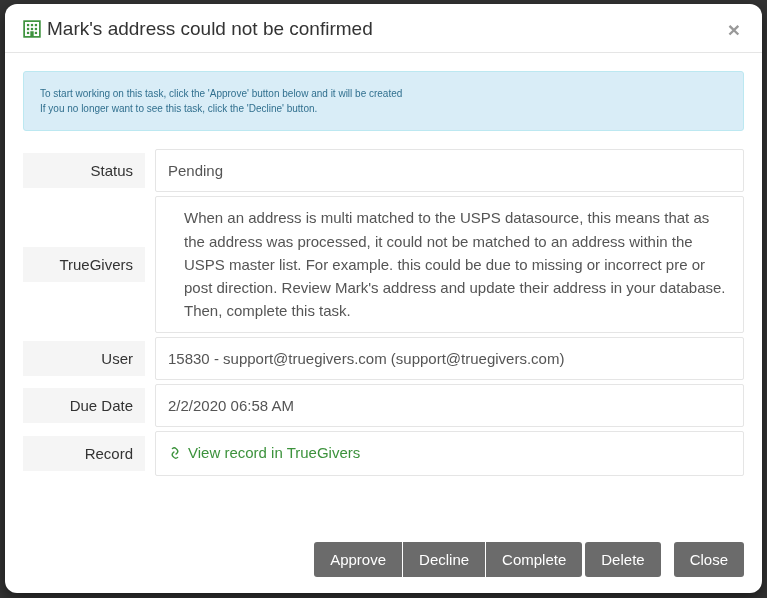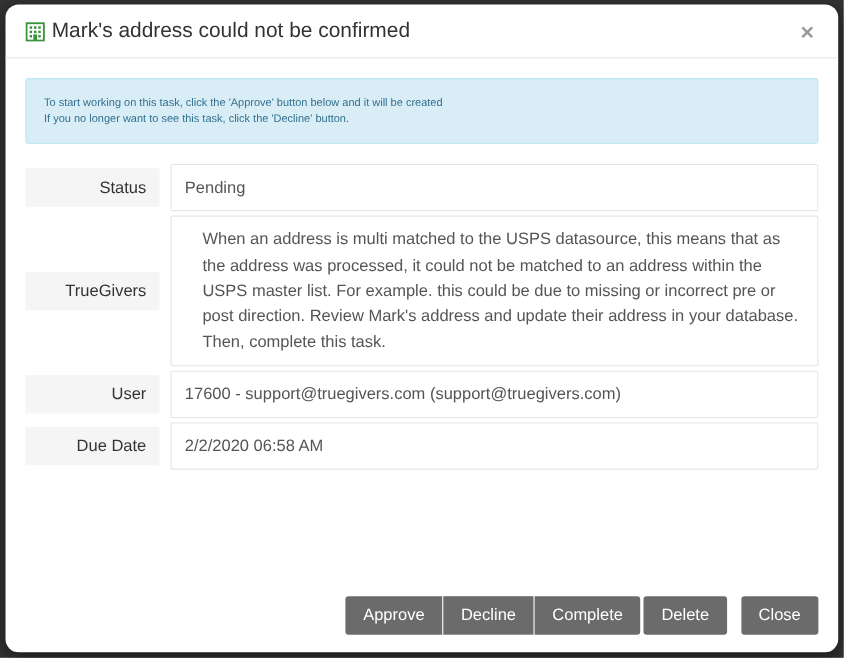--- a/index.html
+++ b/index.html
@@ -162,28 +162,39 @@
       <div class="form-value">Pending</div>
     </div>
 
     <div class="form-row">
       <div class="form-label">TrueGivers</div>
       <div class="form-value description">When an address is multi matched to the USPS datasource, this means that as the address was processed, it could not be matched to an address within the USPS master list. For example. this could be due to missing or incorrect pre or post direction. Review Mark's address and update their address in your database. Then, complete this task.</div>
     </div>
 
     <div class="form-row">
       <div class="form-label">User</div>
-      <div class="form-value">17600 - support@truegivers.com (support@truegivers.com)</div>
+      <div class="form-value">15830 - support@truegivers.com (support@truegivers.com)</div>
     </div>
 
     <div class="form-row">
       <div class="form-label">Due Date</div>
       <div class="form-value">2/2/2020 06:58 AM</div>
     </div>
 
+    <div class="form-row">
+      <div class="form-label">Record</div>
+      <div class="form-value">
+        <a href="#" class="record-link">
+          <svg class="link-icon" viewBox="0 0 16 16">
+            <path d="M5 3 a3 3 0 0 1 4.2 0 l1 1 a3 3 0 0 1 0 4.2 l-1 1 M11 13 a3 3 0 0 1 -4.2 0 l-1 -1 a3 3 0 0 1 0 -4.2 l1 -1" stroke="#3c923c" stroke-width="1.6" fill="none" stroke-linecap="round"></path>
+          </svg>
+          <span>View record in TrueGivers</span>
+        </a>
+      </div>
+    </div>
   </div>
 
   <div class="modal-footer">
     <div class="btn-group">
       <button class="btn">Approve</button>
       <button class="btn">Decline</button>
       <button class="btn">Complete</button>
     </div>
     <button class="btn gap">Delete</button>
     <button class="btn gap">Close</button>

